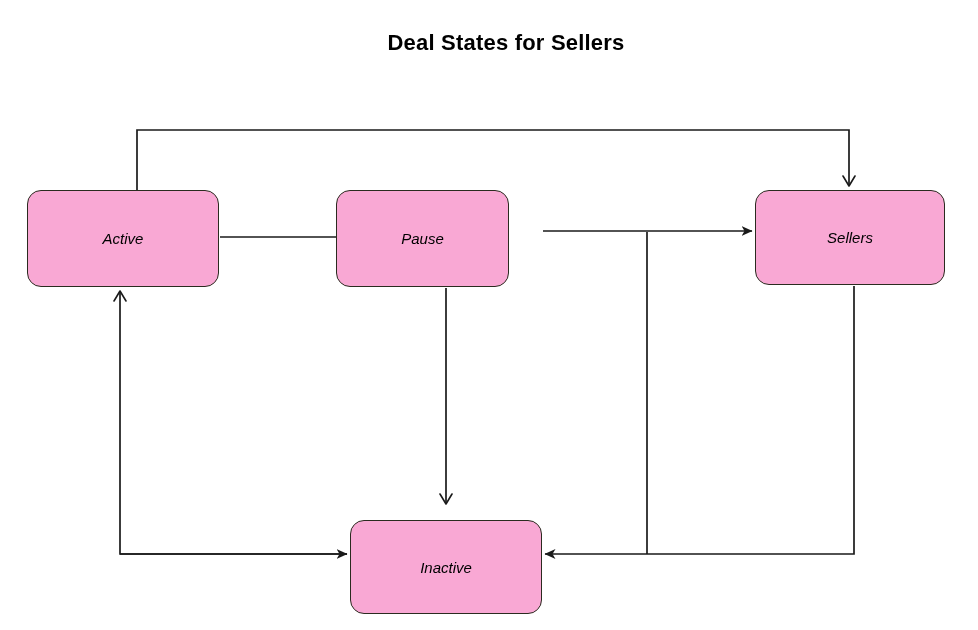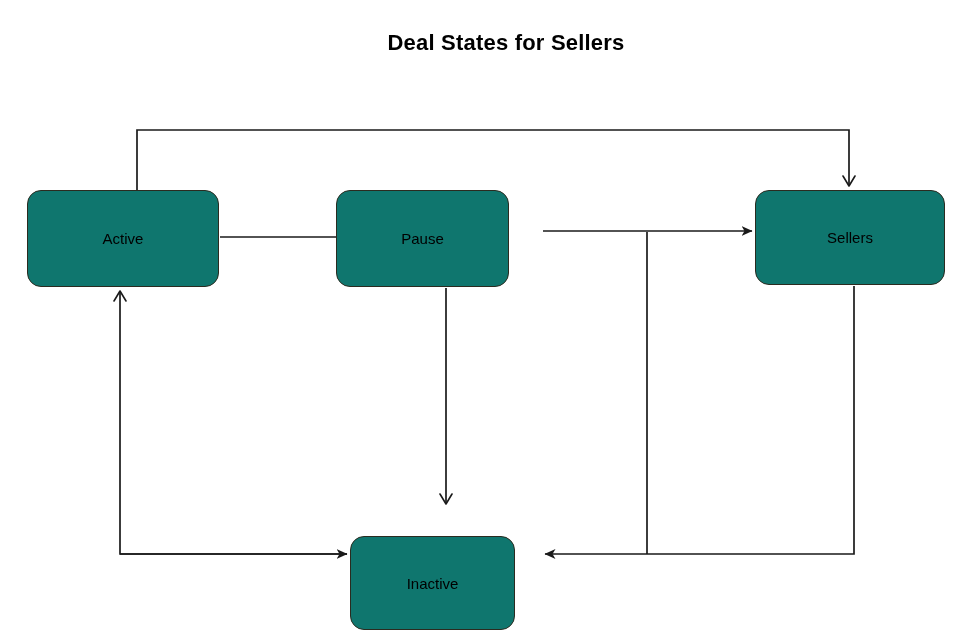--- a/index.html
+++ b/index.html
@@ -36,30 +36,31 @@
     position: absolute;
     left: 0;
     top: 0;
     width: 978px;
     height: 630px;
     overflow: visible;
   }
   .node {
     position: absolute;
     box-sizing: border-box;
-    background: #0f766e;
+    background: #f9a8d4;
     border: 1.6px solid #2b2b20;
     border-radius: 14px;
     display: flex;
     align-items: center;
     justify-content: center;
     color: #000000;
     font-size: 15px;
     font-family: "Liberation Sans", sans-serif;
     z-index: 2;
+    font-style: italic;
   }
   .node-label {
     pointer-events: none;
     line-height: 1;
   }
 </style>
 </head>
 <body>
 
 <div id="canvas">
@@ -105,17 +106,17 @@
   </div>
 
   <div class="node" id="node-pause" style="left:336px; top:190px; width:173px; height:97px;">
     <span class="node-label">Pause</span>
   </div>
 
   <div class="node" id="node-complete" style="left:755px; top:190px; width:190px; height:95px;">
     <span class="node-label">Sellers</span>
   </div>
 
-  <div class="node" id="node-inactive" style="left:350px; top:536px; width:165px; height:94px;">
+  <div class="node" id="node-inactive" style="left:350px; top:520px; width:192px; height:94px;">
     <span class="node-label">Inactive</span>
   </div>
 
 </div>
 
 </body></html>

